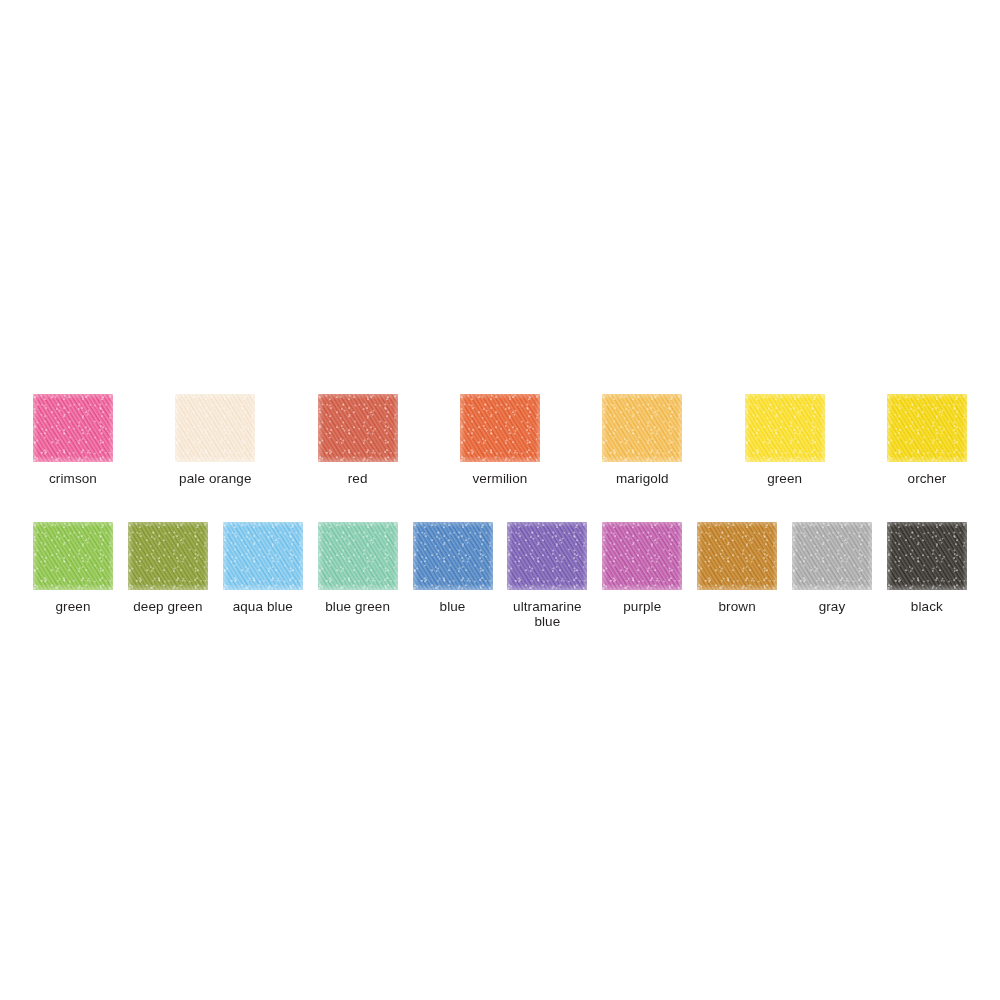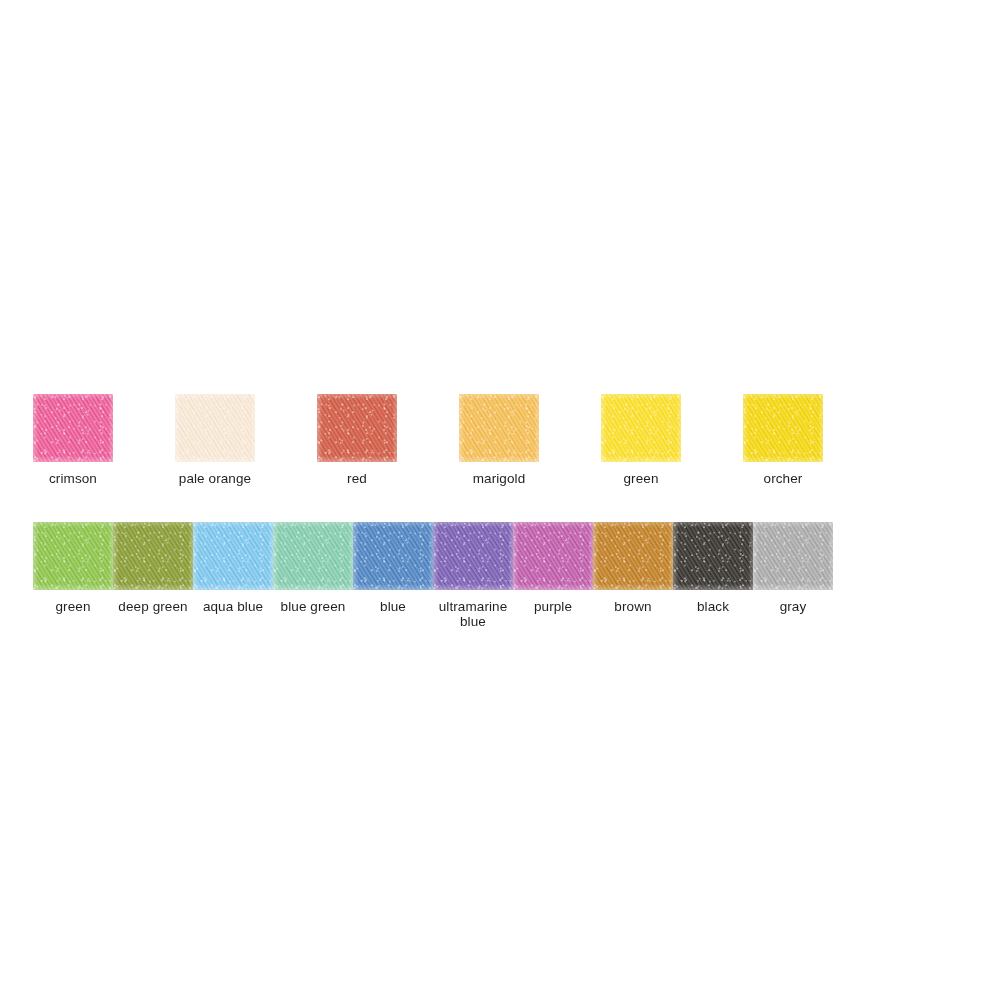--- a/index.html
+++ b/index.html
@@ -29,21 +29,21 @@
     left: 33px;
     top: 394px;
     width: 934px;
   }
 
   .swatch-row {
     display: flex;
     flex-direction: row;
     align-items: flex-start;
     justify-content: space-between;
-    width: 790px;
+    width: 934px;
   }
 
   .swatch-row.row-2 {
     margin-top: 36px;
   }
 
   .swatch-cell {
     width: 80px;
     display: flex;
     flex-direction: column;
@@ -158,20 +158,29 @@
         <div class="swatch-chip">
           <div class="chip-base" style="background: rgb(210, 96, 74);"></div>
           <div class="chip-hatch" style="background-image: repeating-linear-gradient(58deg, rgba(255, 255, 255, 0) 0px, rgb(231, 145, 130) 1.3px, rgba(255, 255, 255, 0) 3.4px), repeating-linear-gradient(58deg, rgba(0, 0, 0, 0) 0px, rgb(185, 71, 51) 2px, rgba(0, 0, 0, 0) 5px); opacity: 0.55;"></div>
           <div class="chip-grain"></div>
           <div class="chip-edge"></div>
         </div>
         <div class="swatch-label">red</div>
       </div>
       <div class="swatch-cell">
         <div class="swatch-chip">
+          <div class="chip-base" style="background: rgb(232, 102, 58);"></div>
+          <div class="chip-hatch" style="background-image: repeating-linear-gradient(58deg, rgba(255, 255, 255, 0) 0px, rgb(243, 154, 114) 1.3px, rgba(255, 255, 255, 0) 3.4px), repeating-linear-gradient(58deg, rgba(0, 0, 0, 0) 0px, rgb(210, 76, 36) 2px, rgba(0, 0, 0, 0) 5px); opacity: 0.55;"></div>
+          <div class="chip-grain"></div>
+          <div class="chip-edge"></div>
+        </div>
+        <div class="swatch-label">vermilion</div>
+      </div>
+      <div class="swatch-cell">
+        <div class="swatch-chip">
           <div class="chip-base" style="background: rgb(244, 190, 88);"></div>
           <div class="chip-hatch" style="background-image: repeating-linear-gradient(58deg, rgba(255, 255, 255, 0) 0px, rgb(251, 221, 156) 1.3px, rgba(255, 255, 255, 0) 3.4px), repeating-linear-gradient(58deg, rgba(0, 0, 0, 0) 0px, rgb(230, 165, 47) 2px, rgba(0, 0, 0, 0) 5px); opacity: 0.55;"></div>
           <div class="chip-grain"></div>
           <div class="chip-edge"></div>
         </div>
         <div class="swatch-label">marigold</div>
       </div>
       <div class="swatch-cell">
         <div class="swatch-chip">
           <div class="chip-base" style="background: rgb(250, 223, 42);"></div>
@@ -261,32 +270,32 @@
         <div class="swatch-chip">
           <div class="chip-base" style="background: rgb(195, 130, 44);"></div>
           <div class="chip-hatch" style="background-image: repeating-linear-gradient(58deg, rgba(255, 255, 255, 0) 0px, rgb(222, 180, 110) 1.3px, rgba(255, 255, 255, 0) 3.4px), repeating-linear-gradient(58deg, rgba(0, 0, 0, 0) 0px, rgb(165, 104, 22) 2px, rgba(0, 0, 0, 0) 5px); opacity: 0.55;"></div>
           <div class="chip-grain"></div>
           <div class="chip-edge"></div>
         </div>
         <div class="swatch-label">brown</div>
       </div>
       <div class="swatch-cell">
         <div class="swatch-chip">
+          <div class="chip-base" style="background: rgb(171, 171, 171);"></div>
+          <div class="chip-hatch" style="background-image: repeating-linear-gradient(58deg, rgba(255, 255, 255, 0) 0px, rgb(211, 211, 211) 1.3px, rgba(255, 255, 255, 0) 3.4px), repeating-linear-gradient(58deg, rgba(0, 0, 0, 0) 0px, rgb(141, 141, 141) 2px, rgba(0, 0, 0, 0) 5px); opacity: 0.55;"></div>
+          <div class="chip-grain"></div>
+          <div class="chip-edge"></div>
+        </div>
+        <div class="swatch-label">gray</div>
+      </div>
+      <div class="swatch-cell">
+        <div class="swatch-chip">
           <div class="chip-base" style="background: rgb(61, 58, 53);"></div>
           <div class="chip-hatch" style="background-image: repeating-linear-gradient(58deg, rgba(255, 255, 255, 0) 0px, rgb(122, 118, 112) 1.3px, rgba(255, 255, 255, 0) 3.4px), repeating-linear-gradient(58deg, rgba(0, 0, 0, 0) 0px, rgb(30, 28, 25) 2px, rgba(0, 0, 0, 0) 5px); opacity: 0.55;"></div>
           <div class="chip-grain"></div>
           <div class="chip-edge"></div>
         </div>
         <div class="swatch-label">black</div>
       </div>
-      <div class="swatch-cell">
-        <div class="swatch-chip">
-          <div class="chip-base" style="background: rgb(171, 171, 171);"></div>
-          <div class="chip-hatch" style="background-image: repeating-linear-gradient(58deg, rgba(255, 255, 255, 0) 0px, rgb(211, 211, 211) 1.3px, rgba(255, 255, 255, 0) 3.4px), repeating-linear-gradient(58deg, rgba(0, 0, 0, 0) 0px, rgb(141, 141, 141) 2px, rgba(0, 0, 0, 0) 5px); opacity: 0.55;"></div>
-          <div class="chip-grain"></div>
-          <div class="chip-edge"></div>
-        </div>
-        <div class="swatch-label">gray</div>
-      </div>
     </div>
 
   </div>
 </div>
 
 </body></html>

